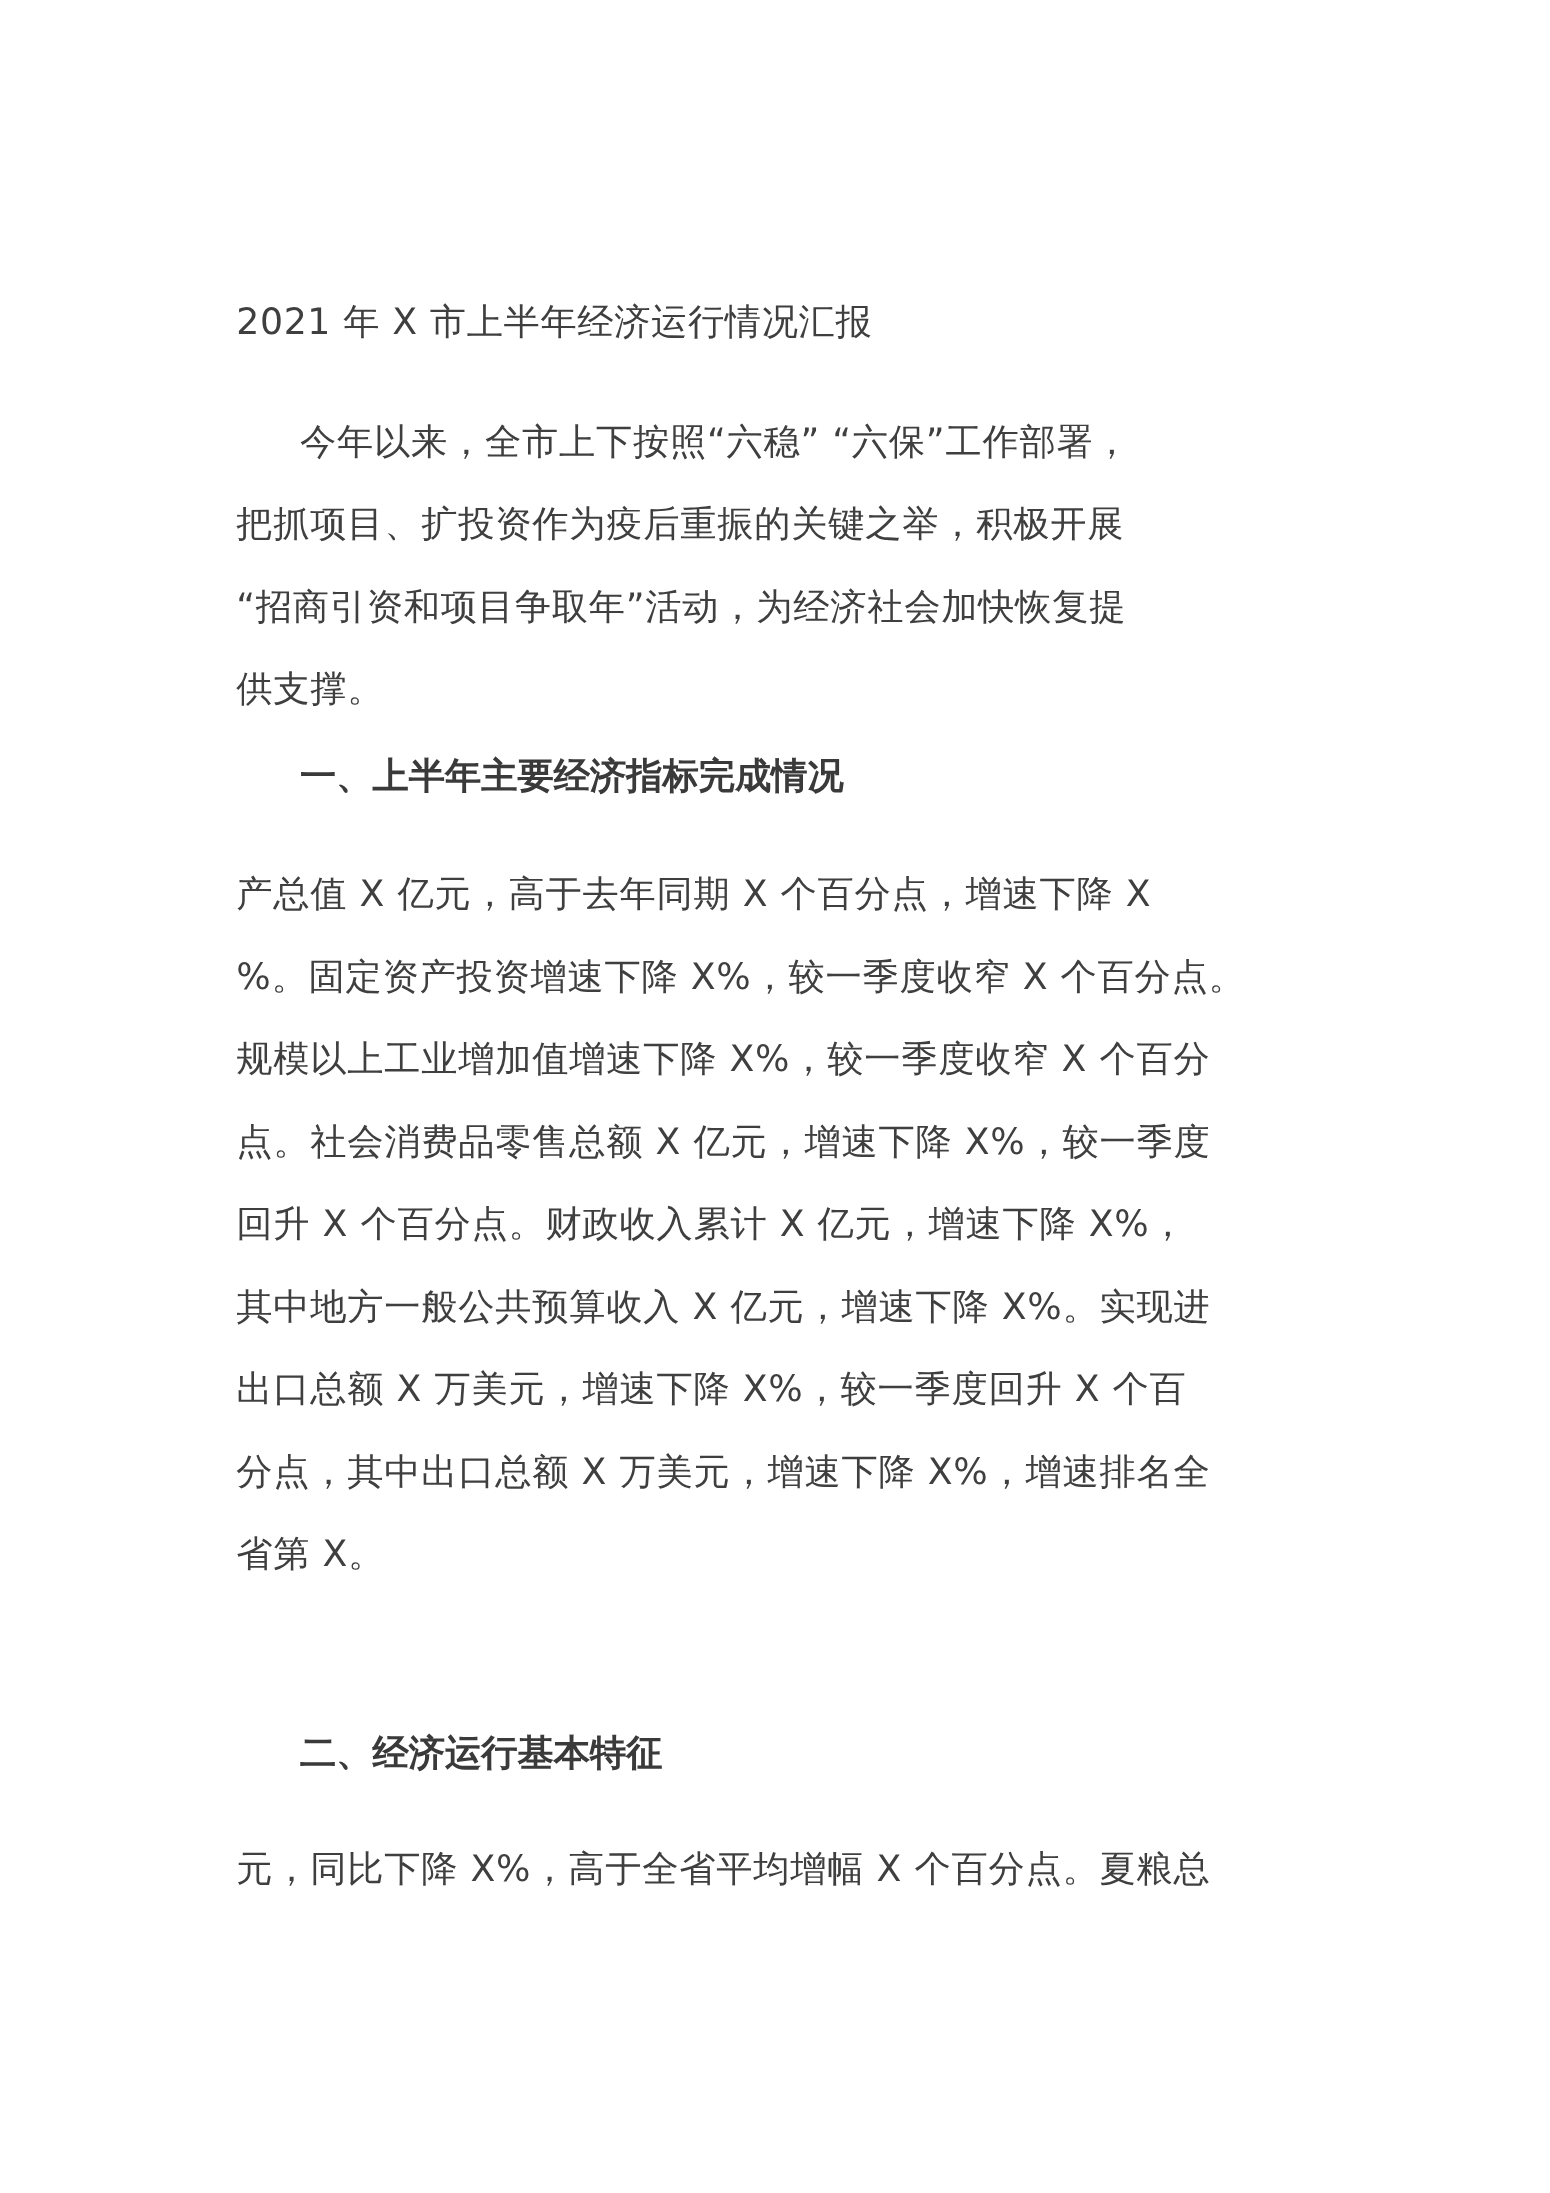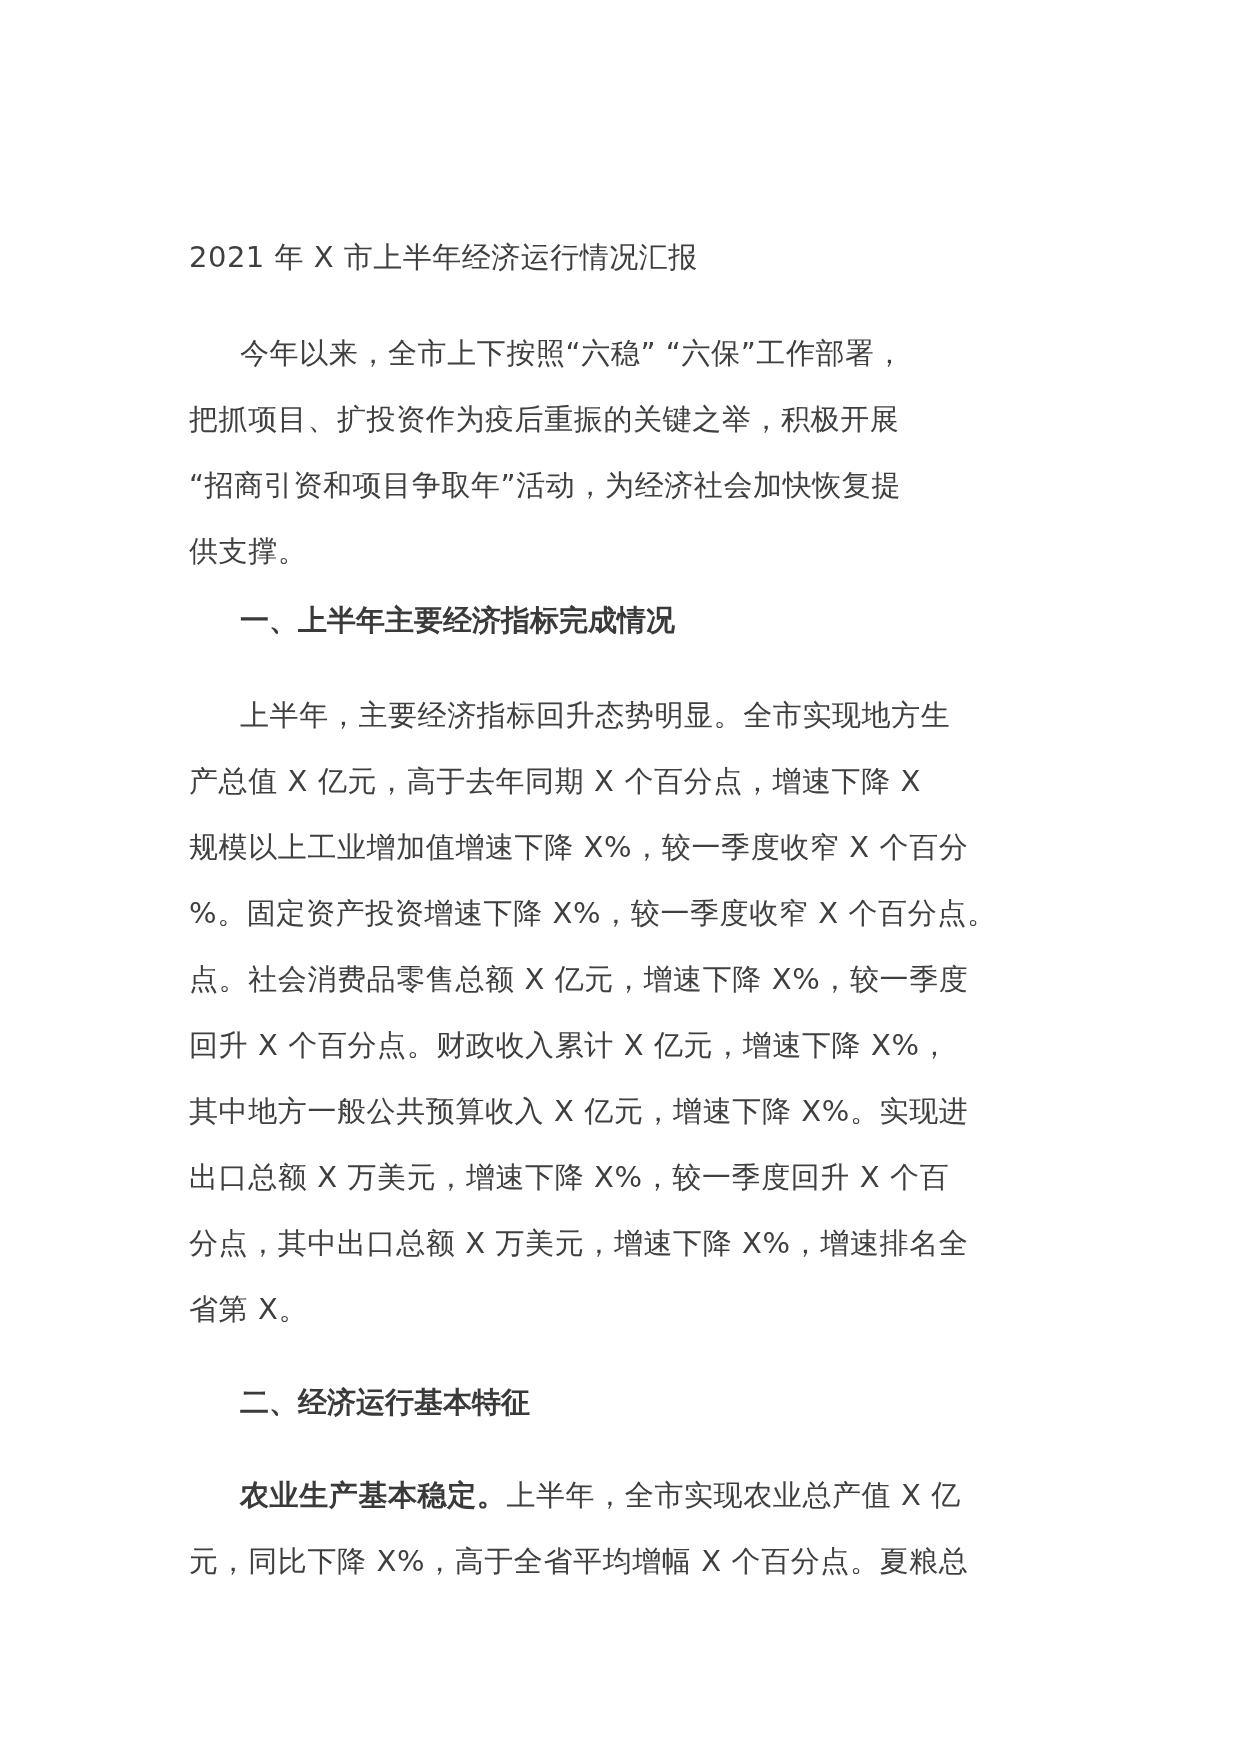--- a/index.html
+++ b/index.html
@@ -78,32 +78,30 @@
   <div class="para" id="p-intro">
     <span class="line first">今年以来，全市上下按照“六稳” “六保”工作部署，</span>
     <span class="line">把抓项目、扩投资作为疫后重振的关键之举，积极开展</span>
     <span class="line">“招商引资和项目争取年”活动，为经济社会加快恢复提</span>
     <span class="line">供支撑。</span>
   </div>
 
   <div class="heading" id="h-1">一、上半年主要经济指标完成情况</div>
 
   <div class="para" id="p-indicators">
-    <span class="line first">上半年，主要经济指标回升态势明显。全市实现地方生</span>
     <span class="line">产总值 X 亿元，高于去年同期 X 个百分点，增速下降 X</span>
+    <span class="line">%。固定资产投资增速下降 X%，较一季度收窄 X 个百分点。</span>
     <span class="line">规模以上工业增加值增速下降 X%，较一季度收窄 X 个百分</span>
-    <span class="line">%。固定资产投资增速下降 X%，较一季度收窄 X 个百分点。</span>
     <span class="line">点。社会消费品零售总额 X 亿元，增速下降 X%，较一季度</span>
     <span class="line">回升 X 个百分点。财政收入累计 X 亿元，增速下降 X%，</span>
     <span class="line">其中地方一般公共预算收入 X 亿元，增速下降 X%。实现进</span>
     <span class="line">出口总额 X 万美元，增速下降 X%，较一季度回升 X 个百</span>
     <span class="line">分点，其中出口总额 X 万美元，增速下降 X%，增速排名全</span>
     <span class="line">省第 X。</span>
   </div>
 
   <div class="heading" id="h-2">二、经济运行基本特征</div>
 
   <div class="para" id="p-agri">
-    <span class="line first"><span class="lead">农业生产基本稳定。</span><span>上半年，全市实现农业总产值 X 亿</span></span>
     <span class="line">元，同比下降 X%，高于全省平均增幅 X 个百分点。夏粮总</span>
   </div>
 
 </div>
 
 </body></html>

